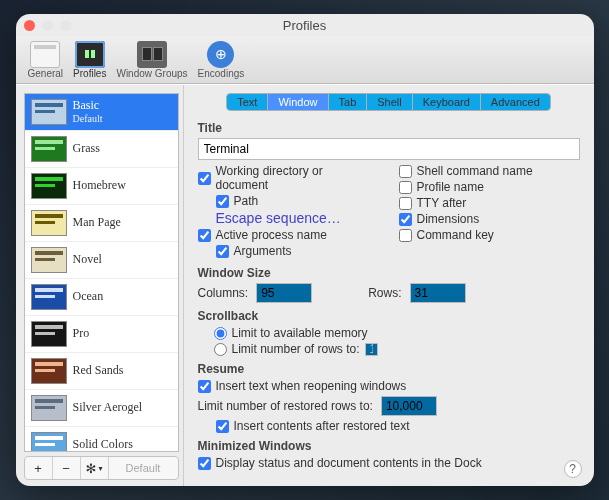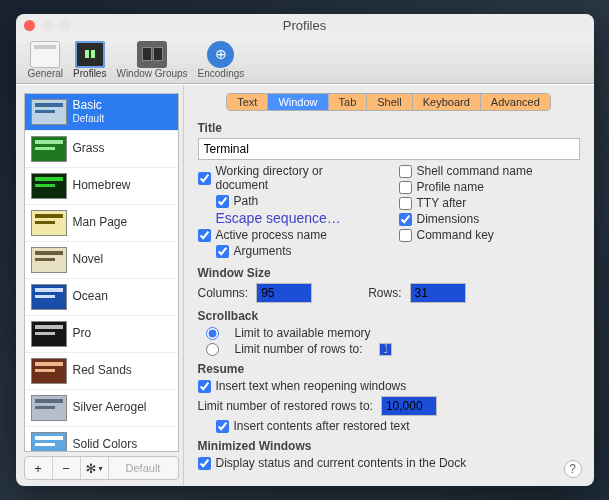--- a/index.html
+++ b/index.html
@@ -8,21 +8,21 @@
   font-size: 12px;
   background: linear-gradient(135deg, #1a2332 0%, #2a3845 50%, #1e2d3a 100%);
   width: 609px; height: 500px;
   display: flex; align-items: center; justify-content: center;
   color: #333;
   overflow: hidden;
 }
 .window {
   width: 578px; height: 472px;
   background: #ececec;
-  border-radius: 8px;
+  border-radius: 14px;
   box-shadow: 0 10px 40px rgba(0,0,0,0.5);
   display: flex; flex-direction: column;
   overflow: hidden;
 }
 .titlebar {
   height: 22px;
   display: flex; align-items: center;
   padding: 0 8px;
   position: relative;
 }
@@ -48,43 +48,43 @@
 .tb-icon-wg span{width:10px;height:14px;background:#2b2b2b;border:1px solid #888;}
 .tb-icon-enc { width: 27px; height: 27px; border-radius:50%; background:#3b7fd8; display:flex;align-items:center;justify-content:center;color:#fff;font-size:14px;}
 .tb-item.sel .tb-icon-profiles{ box-shadow: inset 0 0 0 2px #6aa0e6; }
 .tb-item.sel { color:#333; }
 .content { flex: 1; display: flex; overflow: hidden; border-top: 1px solid #fff; }
 .sidebar { width: 168px; display: flex; flex-direction: column; border-right: 1px solid #ccc; }
 .profile-list { flex:1; overflow-y:auto; background:#fff; border:1px solid #bdbdbd; margin:8px 4px 4px 8px; }
 .prof-item { display:flex; align-items:center; gap:6px; padding:5px 6px; border-bottom:1px solid #eee; cursor:pointer;}
 .prof-item.sel { background:#2d7bf0; color:#fff; }
 .thumb { width:36px; height:26px; border:1px solid #888; flex-shrink:0; }
-.prof-label { font-size:12px; line-height:1.15; }
+.prof-label { font-size:12px; line-height:1.15;font-family:Liberation Serif, serif; }
 .prof-sub { font-size:10px; opacity:0.9; }
 .sb-bottom { height:24px; margin:0 4px 6px 8px; display:flex; border:1px solid #c3c3c3; border-radius:4px; background:#f7f7f7; }
 .sb-btn { width:28px; display:flex; align-items:center; justify-content:center; border-right:1px solid #d0d0d0; font-size:13px; cursor:pointer;}
 .sb-btn:last-of-type{border-right:none;}
 .sb-default { flex:1; display:flex;align-items:center;justify-content:center;color:#a8a8a8; font-size:11px;}
 .main { flex:1; padding: 8px 14px 8px 14px; overflow-y:auto; position:relative;}
 .tabs { display:flex; justify-content:center; margin-bottom:10px; }
 .seg { display:flex; border:1px solid #b0b0b0; border-radius:4px; overflow:hidden; font-size:11px; }
-.seg-item { padding:2px 10px; background:#fdba74; border-right:1px solid #b0b0b0; cursor:pointer; }
+.seg-item { padding:2px 10px; background:#0ea5e9; border-right:1px solid #b0b0b0; cursor:pointer; }
 .seg-item:last-child{border-right:none;}
 .seg-item.sel { background:#4a90ff; color:#fff; }
 .section-h { font-weight:bold; font-size:12px; margin: 6px 0 3px; color:#444;}
 .tfield { width:100%; border:1px solid #bbb; background:#fff; padding:3px 5px; font-size:12px; margin-bottom:2px;}
 .cols2 { display:flex; gap:20px; }
 .col { flex:1; }
 .chk { display:flex; align-items:center; gap:5px; font-size:12px; margin: 2px 0; }
 .chk input { width:13px; height:13px; accent-color:#3478f6;}
 .indent { margin-left: 18px; }
 .link { color:#4242c8; font-size:14px; margin-left:18px; cursor:pointer; }
 .row-inline { display:flex; align-items:center; gap:8px; font-size:12px; margin:3px 0;}
-.nfield { width:56px; border:1px solid #bbb; background:#1d4ed8; padding:2px 4px; font-size:12px; text-align:left;}
-.radio { display:flex; align-items:center; gap:16px; font-size:12px; margin:2px 8px;}
+.nfield { width:56px; border:1px solid #bbb; background:#0369a1; padding:2px 4px; font-size:12px; text-align:left;}
+.radio { display:flex; align-items:center; gap:5px; font-size:12px; margin:2px 16px;}
 .radio input { width:13px; height:13px; accent-color:#3478f6;}
 .help { position:absolute; right:12px; bottom:8px; width:18px;height:18px;border:1px solid #bbb;border-radius:50%;display:flex;align-items:center;justify-content:center;font-size:12px;color:#666;background:#fff;cursor:pointer;}
 .gear::after{content:'▾'; font-size:8px; margin-left:2px;}
 </style>
 </head>
 <body>
 
 <div class="window">
   <div class="titlebar">
     <div class="traffic">
@@ -290,19 +290,19 @@
         <input class="nfield" value="10,000" style="">
       </div>
       <label class="chk indent">
           <input type="checkbox" checked="" style="">
           <span>Insert contents after restored text</span>
         </label>
 
       <div class="section-h">Minimized Windows</div>
       <label class="chk">
           <input type="checkbox" checked="" style="">
-          <span>Display status and current contents in the Dock</span>
+          <span>Display status and document contents in the Dock</span>
         </label>
 
       <div class="help">?</div>
     </div>
   </div>
 </div>
 
 </body></html>

